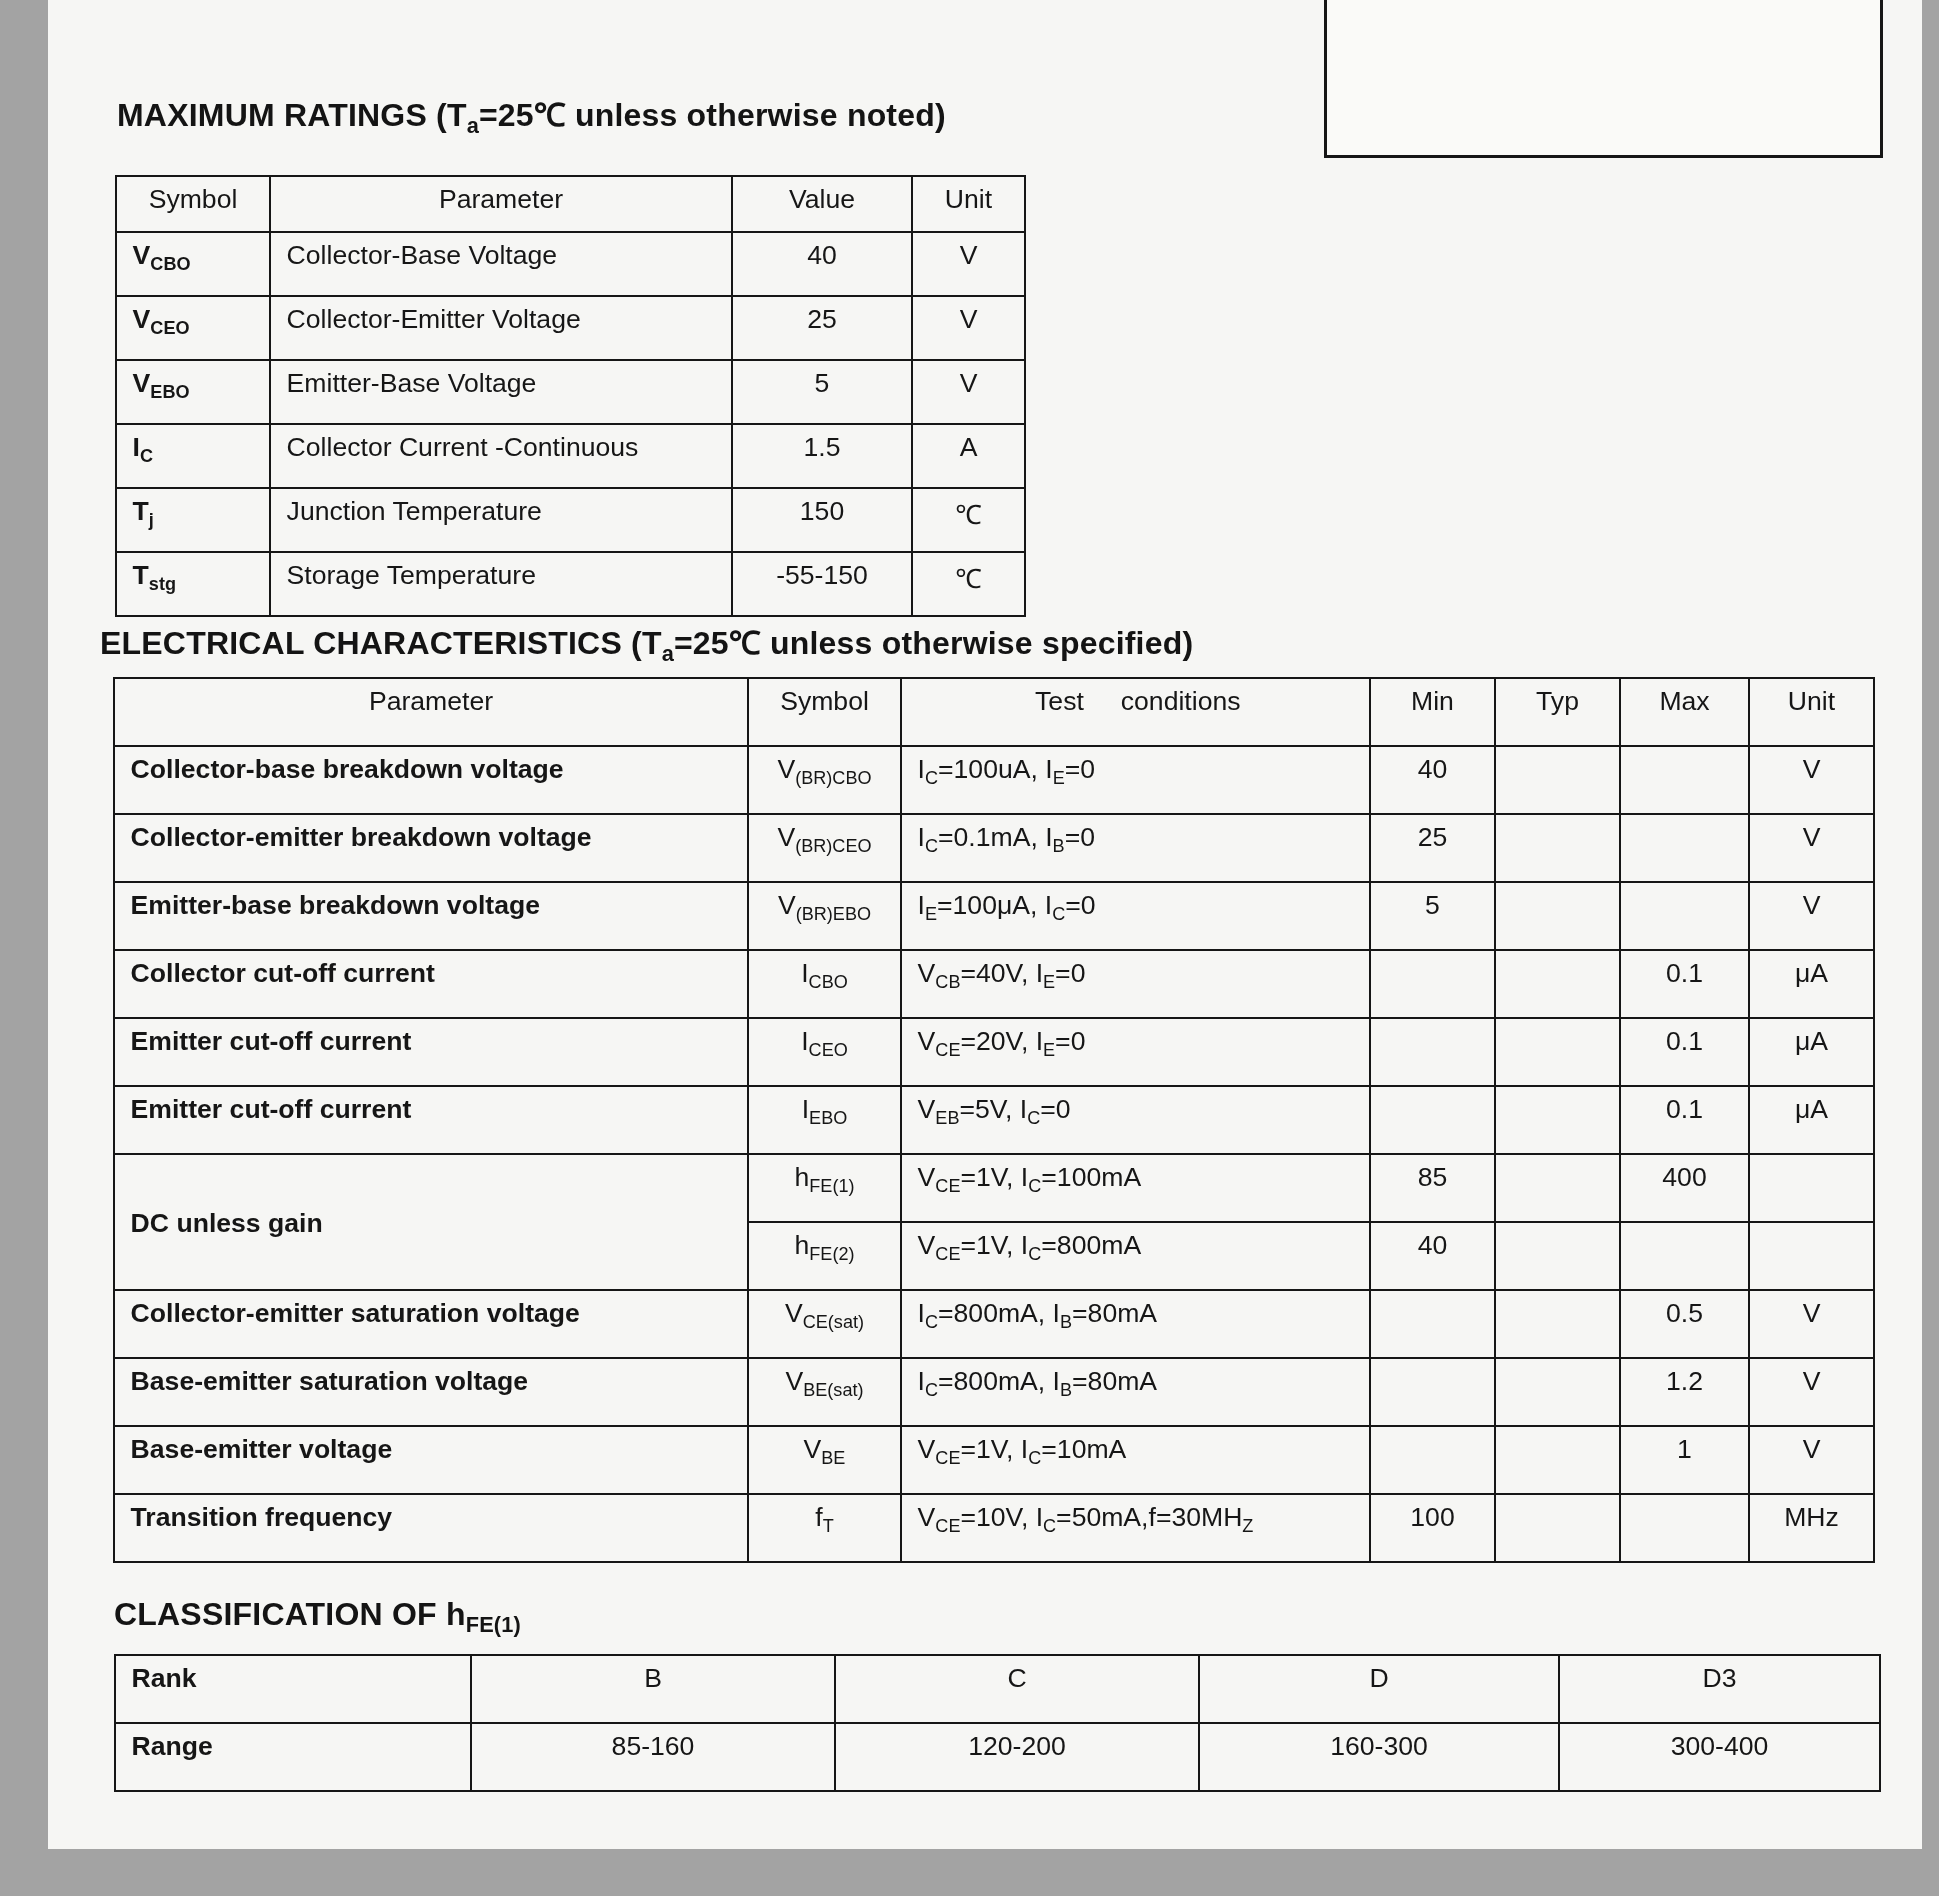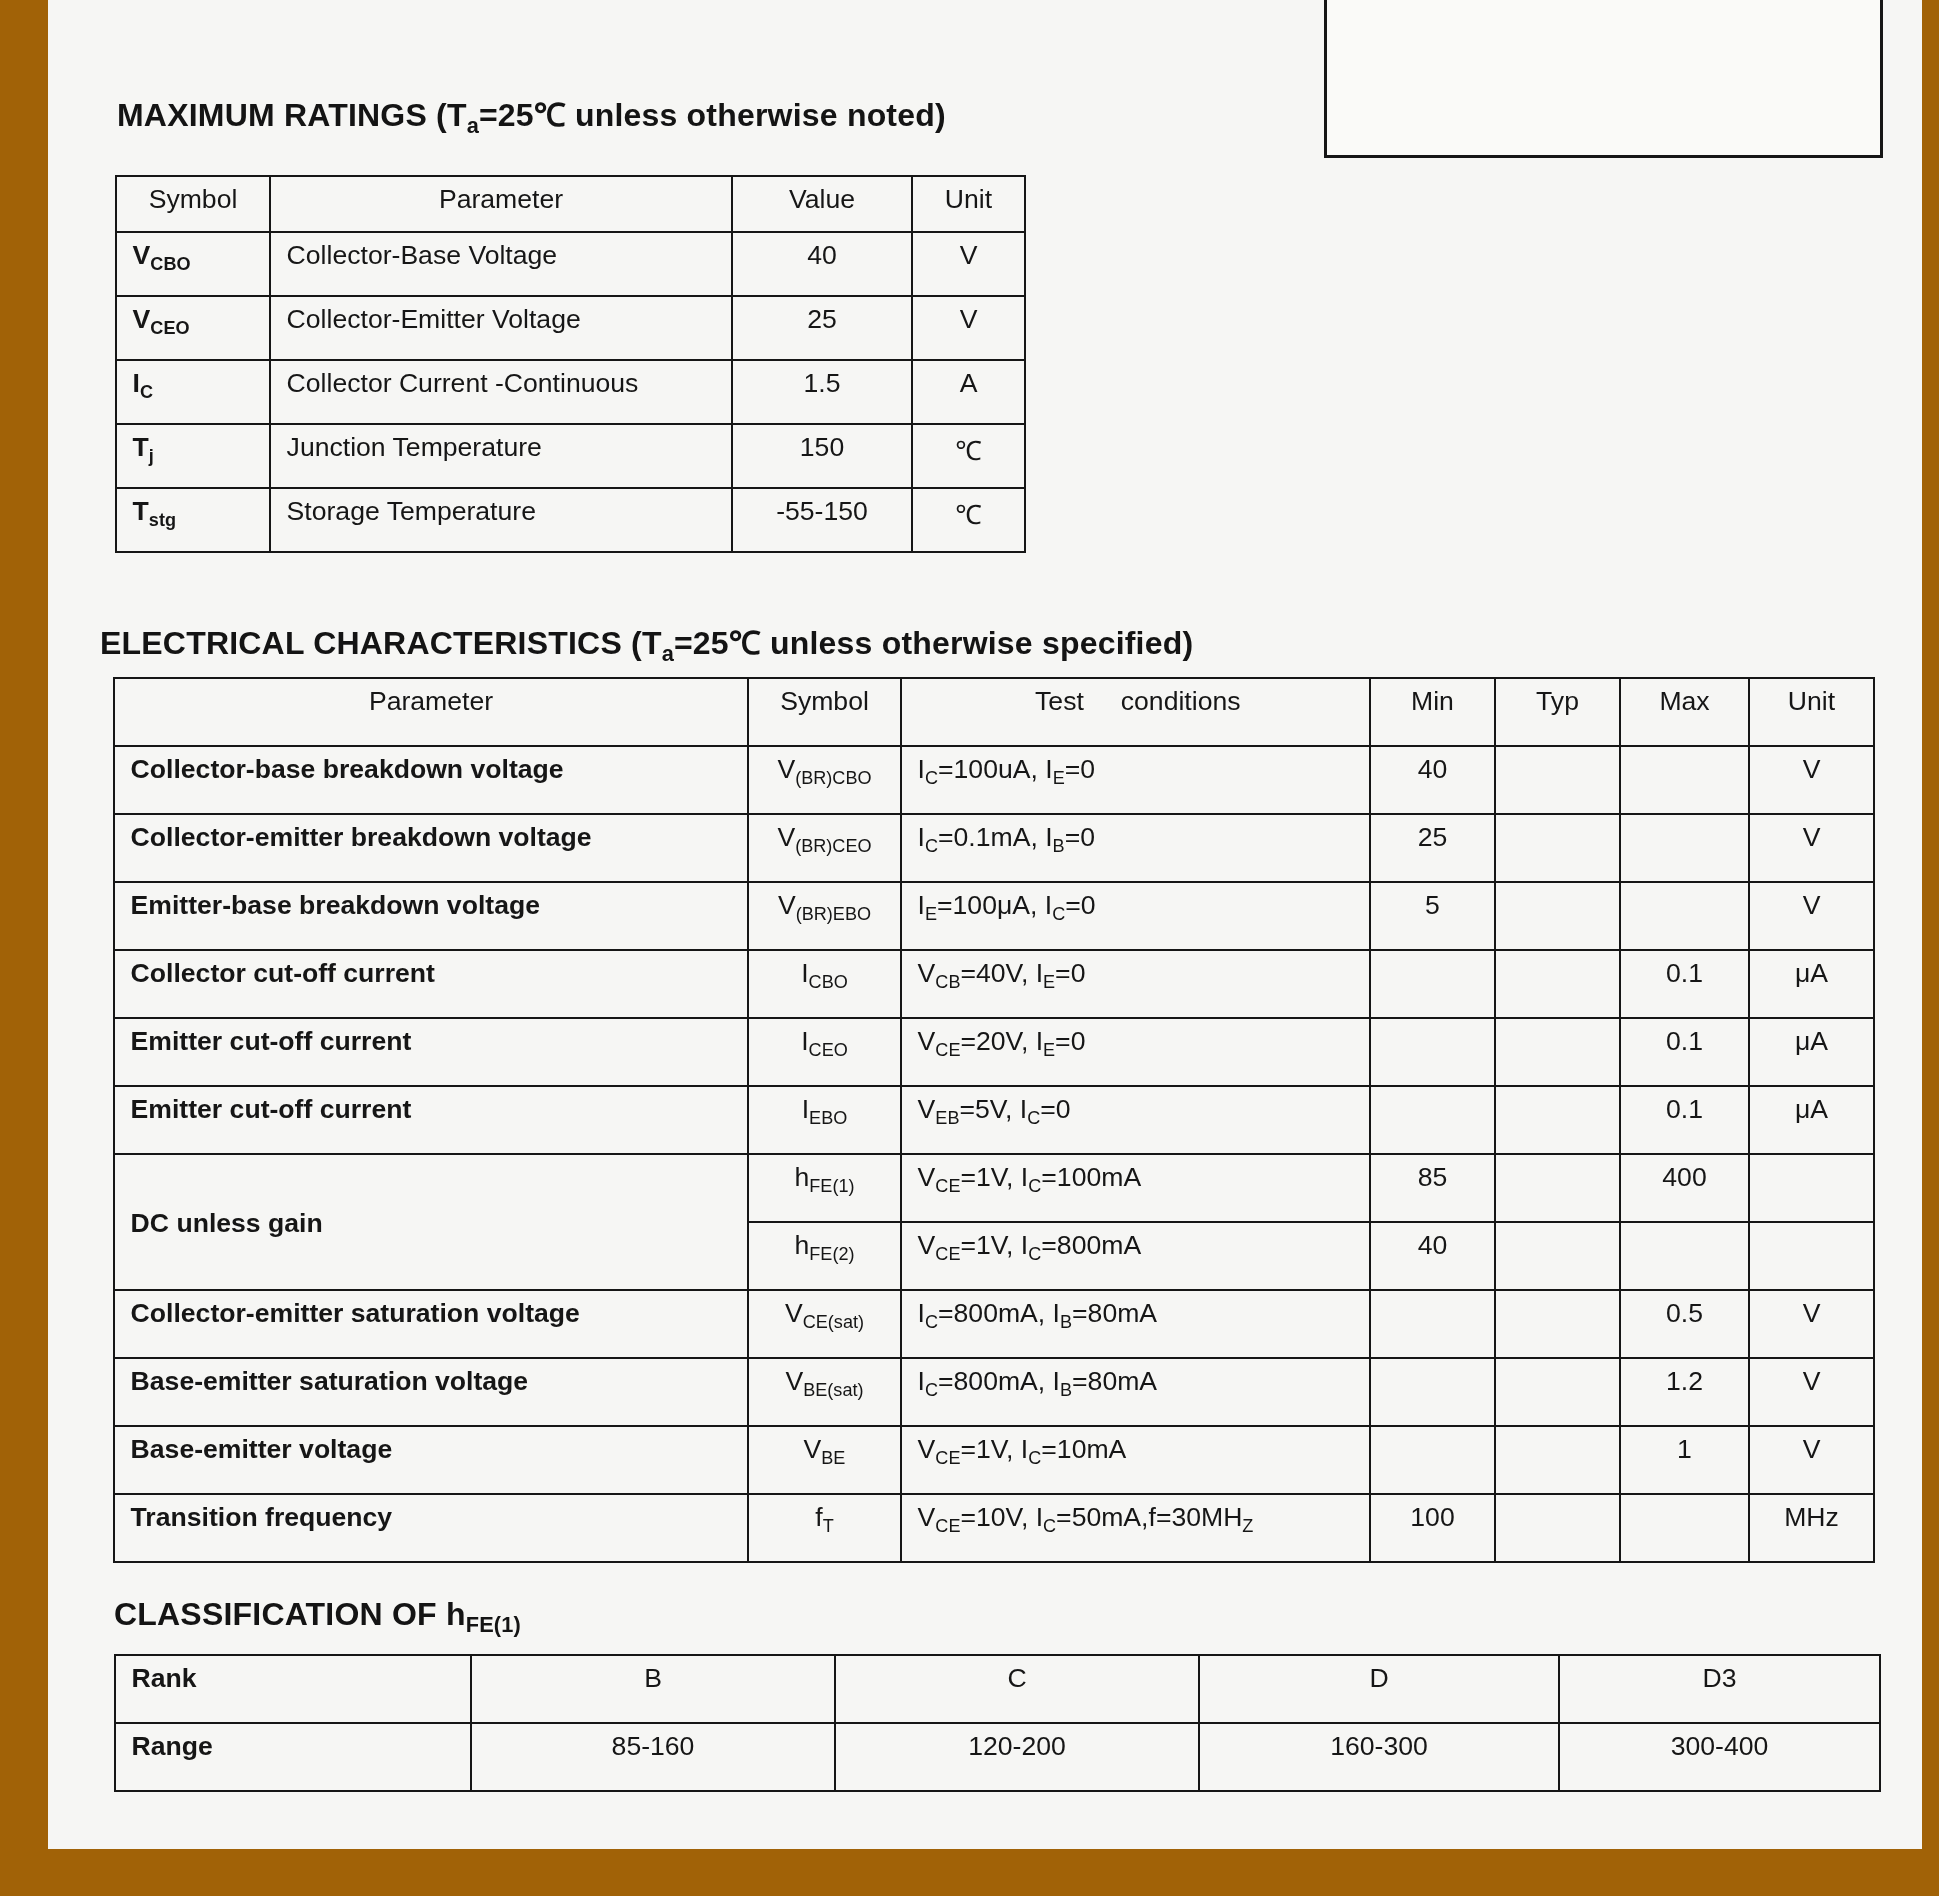--- a/index.html
+++ b/index.html
@@ -1,18 +1,18 @@
 <!DOCTYPE html>
 <html style="font-size:12.5px"><head>
 <meta charset="utf-8">
 <style>
   * { box-sizing: border-box; }
   html, body { margin:0; padding:0; }
   body { font-family:"Liberation Sans", sans-serif; background:#4a8dc6; }
-  .canvas { position:relative; width:1940px; height:1896px; background:#a16207; overflow:hidden; }
+  .canvas { position:relative; width:1940px; height:1896px; background:#a3a3a3; overflow:hidden; }
   .page { position:absolute; left:48px; top:0; width:1874px; height:1849px; background:#f6f6f4; }
   .blank-box { position:absolute; left:1276px; top:0; width:559px; height:158px;
                border:3.1px solid #161616; border-top:none; background:#fafaf8; }
   .heading { position:absolute; margin:0; font-size:32px; font-weight:700; color:#141414; letter-spacing:0.2px; }
   #h-max   { left:69px; top:92px; }
   #h-elec  { left:52px; top:620px; }
   #h-class { left:66px; top:1596px; }
   table { position:absolute; border-collapse:collapse; table-layout:fixed; color:#161616; }
   th, td { border:2.3px solid #161616; font-size:26.6px; vertical-align:top;
            padding:7px 9.4px 3.1px 15.6px; overflow:hidden; }
@@ -62,20 +62,26 @@
           <td class="c">40</td>
           <td class="c">V</td>
         </tr>
         <tr>
           <td class="b">V<sub>CEO</sub></td>
           <td>Collector-Emitter Voltage</td>
           <td class="c">25</td>
           <td class="c">V</td>
         </tr>
         <tr>
+          <td class="b">V<sub>EBO</sub></td>
+          <td>Emitter-Base Voltage</td>
+          <td class="c">5</td>
+          <td class="c">V</td>
+        </tr>
+        <tr>
           <td class="b">I<sub>C</sub></td>
           <td>Collector Current -Continuous</td>
           <td class="c">1.5</td>
           <td class="c">A</td>
         </tr>
         <tr>
           <td class="b">T<sub>j</sub></td>
           <td>Junction Temperature</td>
           <td class="c">150</td>
           <td class="c">℃</td>

